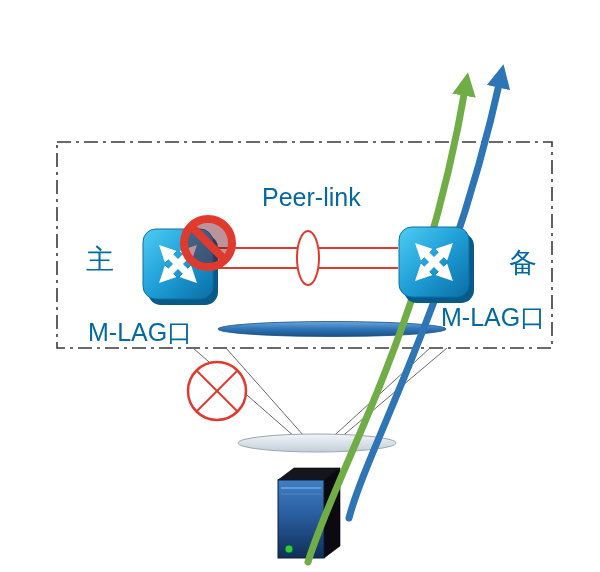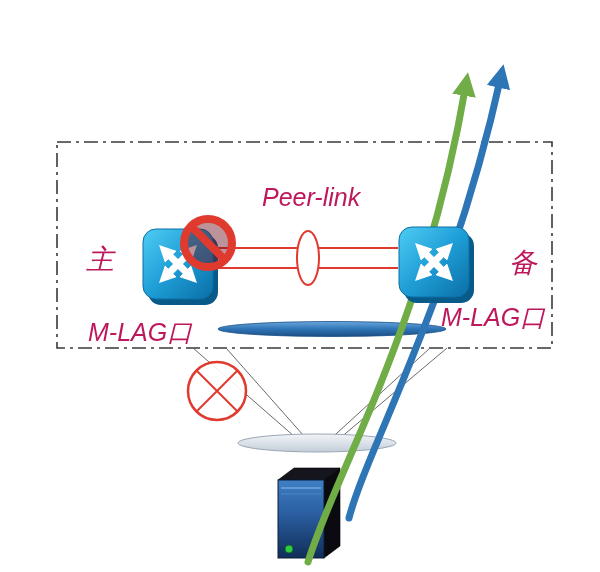--- a/index.html
+++ b/index.html
@@ -1,21 +1,21 @@
 <!DOCTYPE html>
 <html style="--switch-blue: #1e9ed6; --link-red: #e03a2f; --arrow-green: #70ad47; --arrow-blue: #2e75b6; --bundle-blue: #2e74b5; --server-front: #2f6fae; --led-green: #2ecc40; --border-dark: #3a3a3a;"><head>
 <meta charset="utf-8">
 <style>
   html,body{margin:0;padding:0;background:#ffffff;}
   #canvas{
     position:relative;width:600px;height:572px;background:#ffffff;
     font-family:"Liberation Sans","DejaVu Sans",sans-serif;overflow:hidden;
   }
   #diagram-svg{position:absolute;left:0;top:0;}
-  .label{position:absolute;color:#be185d;white-space:nowrap;line-height:1.1;font-style:italic;}
+  .label{position:absolute;color:#0369a1;white-space:nowrap;line-height:1.1;}
   .peer-link-label{left:262px;top:184px;font-size:25px;font-weight:500;}
   .primary-label{left:86px;top:245px;font-size:28px;}
   .standby-label{left:509px;top:248px;font-size:28px;}
   .mlag-left-label{left:88px;top:319px;font-size:25px;}
   .mlag-right-label{left:441px;top:304px;font-size:25px;}
 
   .boundary{fill:none;stroke:#3a3a3a;stroke-width:1.6;stroke-dasharray:14 5 3 5;}
   .red-stroke{stroke:var(--link-red,#e03a2f);}
   .grey-line{stroke:#6a6a6a;stroke-width:1;}
   .green-arrow{stroke:var(--arrow-green,#70ad47);fill:none;stroke-width:7;stroke-linecap:round;}

